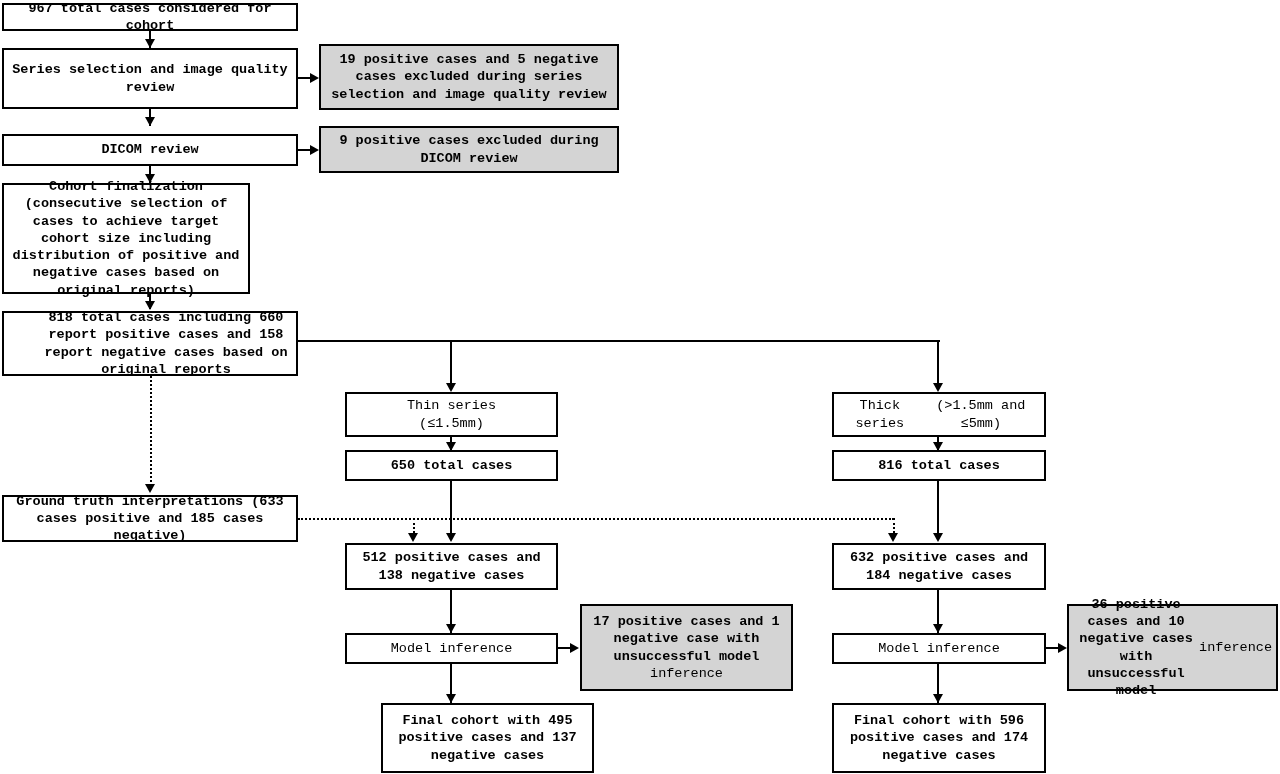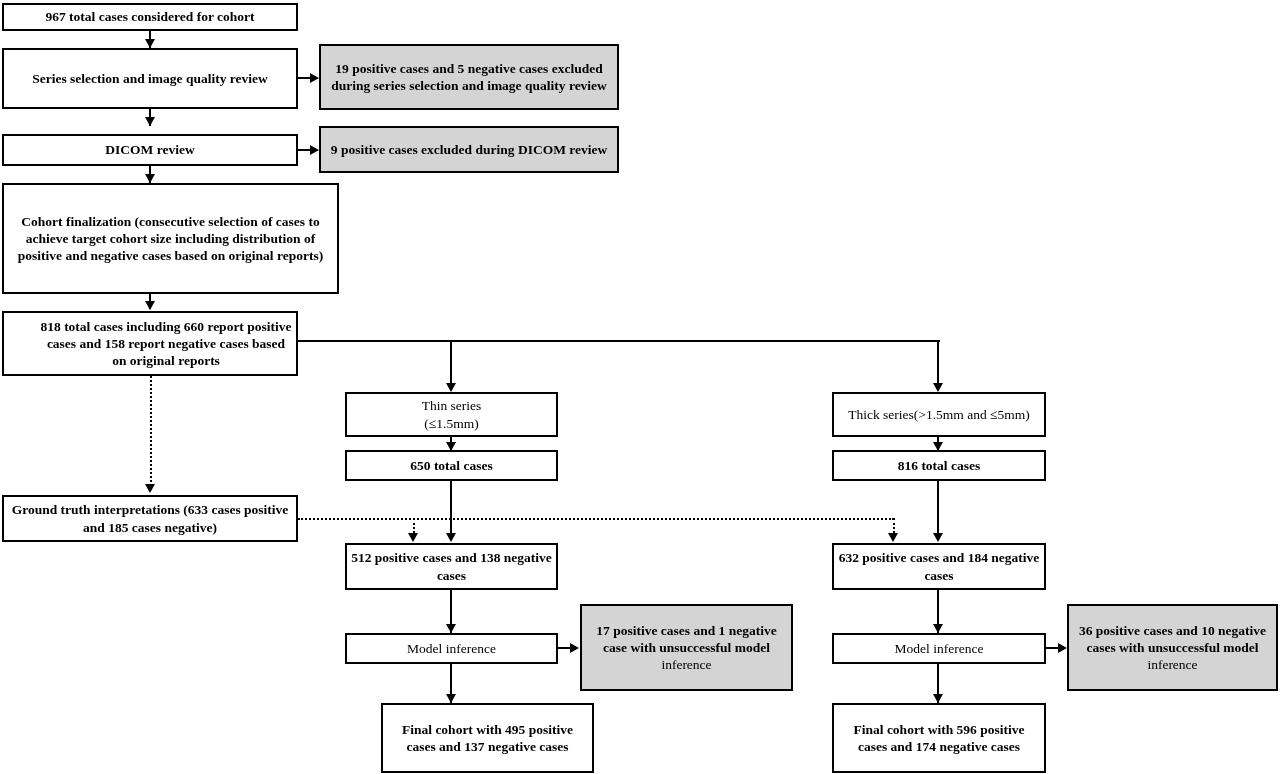--- a/index.html
+++ b/index.html
@@ -5,21 +5,21 @@
   html, body {
     margin: 0;
     padding: 0;
     background: #ffffff;
   }
   #canvas {
     position: relative;
     width: 1280px;
     height: 774px;
     background: #ffffff;
-    font-family: Liberation Serif, serif;
+    font-family: Liberation Mono, monospace;
     overflow: hidden;
   }
   .node {
     position: absolute;
     box-sizing: border-box;
     border: 2px solid #000000;
     background: #ffffff;
     display: flex;
     align-items: center;
     justify-content: center;
@@ -110,21 +110,21 @@
   <div class="edge h" style="left:298px; top:149px; width:14px;"></div>
   <div class="arrow-right" style="left:310px; top:144.5px;"></div>
 
   <div class="node shaded" style="left:319px; top:126px; width:300px; height:47px;">
     <span>9 positive cases excluded during DICOM review</span>
   </div>
 
   <div class="edge v" style="left:149px; top:166px; height:17px;"></div>
   <div class="arrow-down" style="left:144.5px; top:174px;"></div>
 
-  <div class="node" style="left:2px; top:183px; width:337px; height:111px;">
+  <div class="node" style="left:2px; top:183px; width:248px; height:111px;">
     <span>Cohort finalization (consecutive selection of cases to achieve target cohort size including distribution of positive and negative cases based on original reports)</span>
   </div>
 
   <div class="edge v" style="left:149px; top:294px; height:15px;"></div>
   <div class="arrow-down" style="left:144.5px; top:301px;"></div>
 
   <div class="node" style="left:2px; top:311px; width:296px; height:65px;padding-left:36px;">
     <span>818 total cases including 660 report positive cases and 158 report negative cases based on original reports</span>
   </div>
 
@@ -210,21 +210,21 @@
   <div class="edge v" style="left:937px; top:590px; height:43px;"></div>
   <div class="arrow-down" style="left:932.5px; top:624px;"></div>
 
   <div class="node plain" style="left:832px; top:633px; width:214px; height:31px;">
     <span>Model inference</span>
   </div>
 
   <div class="edge h" style="left:1046px; top:647px; width:14px;"></div>
   <div class="arrow-right" style="left:1058px; top:642.5px;"></div>
 
-  <div class="node shaded" style="left:1067px; top:604px; width:211px; height:87px; flex-direction:column;">
+  <div class="node shaded" style="left:1067px; top:604px; width:211px; height:87px; flex-direction:row;">
     <span>36 positive cases and 10 negative cases with unsuccessful model</span>
     <span class="regular">inference</span>
   </div>
 
   <div class="edge v" style="left:937px; top:664px; height:39px;"></div>
   <div class="arrow-down" style="left:932.5px; top:694px;"></div>
 
   <div class="node" style="left:832px; top:703px; width:214px; height:70px;">
     <span>Final cohort with 596 positive cases and 174 negative cases</span>
   </div>

